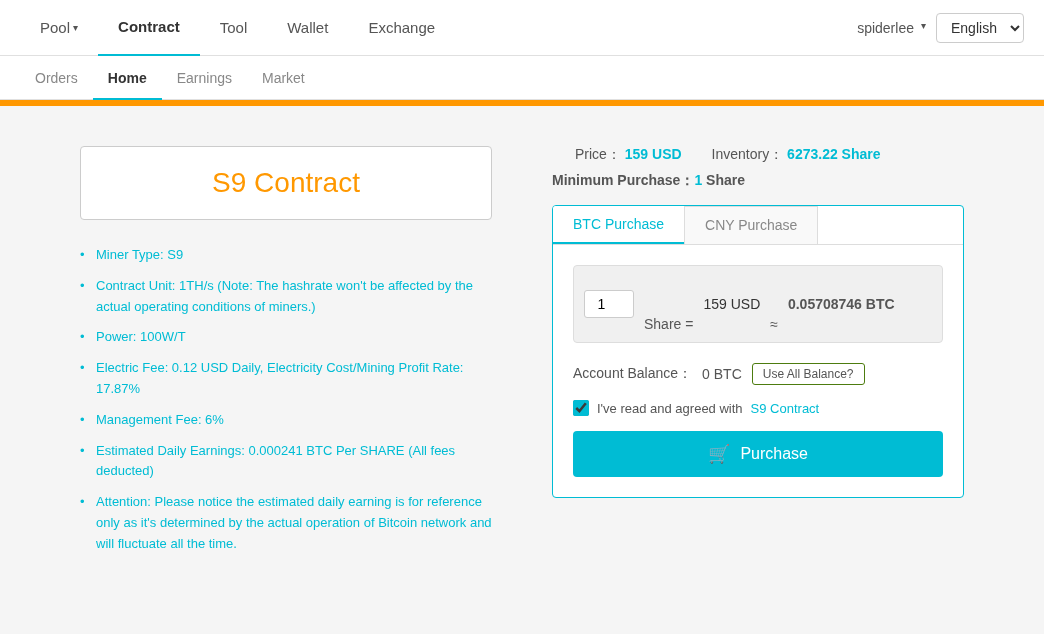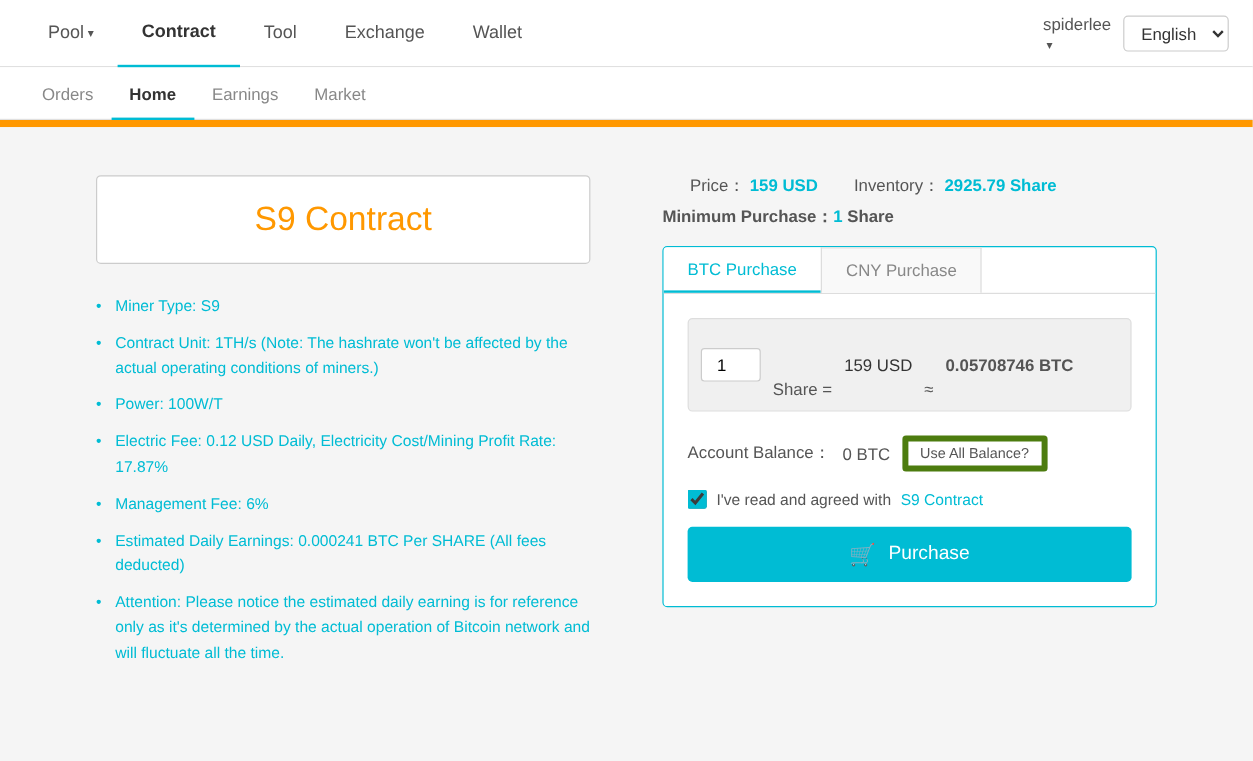--- a/index.html
+++ b/index.html
@@ -43,21 +43,20 @@
       align-items: center;
       gap: 10px;
     }
     .user-menu {
       display: flex;
       align-items: flex-start;
       gap: 4px;
       cursor: pointer;
       color: #555;
       font-size: 14px;
-      flex-direction: column;
     }
     .lang-select {
       border: 1px solid #ccc;
       border-radius: 4px;
       padding: 5px 10px;
       font-size: 14px;
       cursor: pointer;
       background: #fff;
       color: #333;
     }
@@ -241,21 +240,21 @@
 
     .balance-row {
       display: flex;
       align-items: center;
       gap: 10px;
       margin-bottom: 15px;
     }
     .balance-label { color: #555; font-size: 14px; }
     .balance-value { color: #555; font-size: 14px; }
     .use-all-btn {
-      border: 5px solid #4d7c0f;
+      border: 1px solid #4d7c0f;
       border-radius: 3px;
       padding: 3px 10px;
       font-size: 12px;
       cursor: pointer;
       background: #fff;
       color: #555;
     }
 
     .agree-row {
       display: flex;
@@ -299,24 +298,24 @@
       <span>Pool</span>
       <span class="chevron">▾</span>
     </a>
     <a class="nav-item active">
       <span>Contract</span>
     </a>
     <a class="nav-item">
       <span>Tool</span>
     </a>
     <a class="nav-item">
-      <span>Exchange</span>
+      <span>Wallet</span>
     </a>
     <a class="nav-item">
-      <span>Wallet</span>
+      <span>Exchange</span>
     </a>
   </div>
   <div class="top-nav-right">
     <div class="user-menu">
       <span>spiderlee</span>
       <span class="chevron">▾</span>
     </div>
     <select class="lang-select">
       <option>English</option>
       <option>中文</option>
@@ -360,21 +359,21 @@
 
   <div class="right-panel">
     <div class="price-info">
       <div class="price-row">
         <div>
           <span class="price-label">Price：</span>
           <span class="price-value">159 USD</span>
         </div>
         <div>
           <span class="inventory-label">Inventory：</span>
-          <span class="inventory-value">2925.79 Share</span>
+          <span class="inventory-value">6273.22 Share</span>
         </div>
       </div>
       <div class="min-purchase"><span style="color: rgb(85, 85, 85);">Minimum Purchase：</span><span style="color: rgb(0, 188, 212); font-weight: bold;">1</span><span style="color: rgb(85, 85, 85);"> Share</span></div>
     </div>
 
     <div class="purchase-card">
       <div class="purchase-tabs">
         <div class="purchase-tab active">
           <span>BTC Purchase</span>
         </div>

